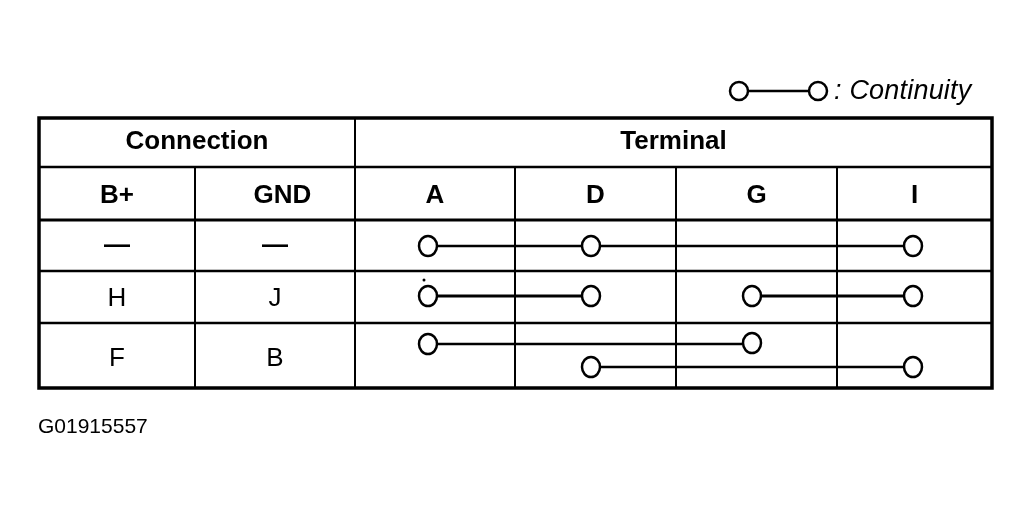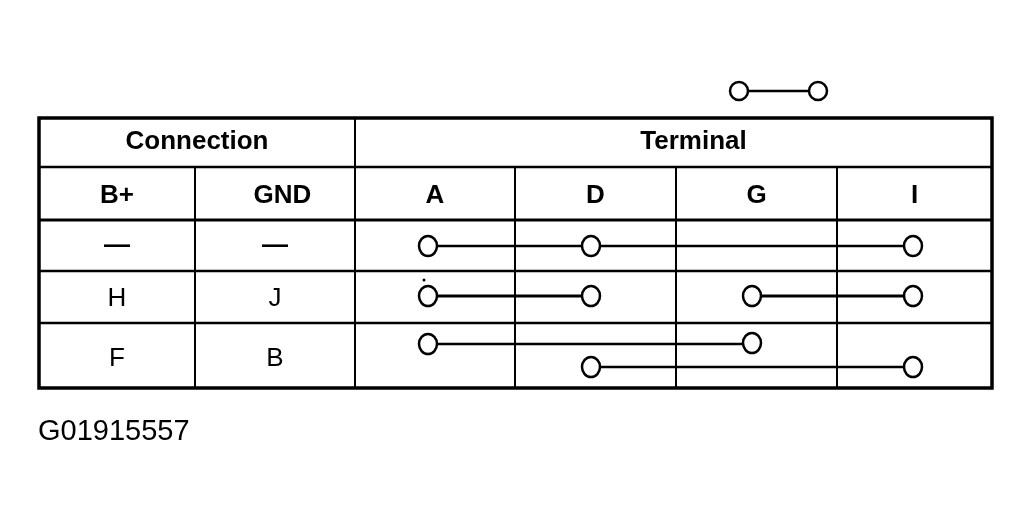--- a/index.html
+++ b/index.html
@@ -4,31 +4,32 @@
 <style>
   html, body { margin: 0; padding: 0; background: #ffffff; }
   body { width: 1033px; height: 510px; position: relative; overflow: hidden;
          font-family: "Liberation Sans", sans-serif; color: #000; }
   .legend { position: absolute; left: 728px; top: 74px; height: 32px; display: flex; align-items: center; }
   .legend svg { display: block; }
   .legend-text { font-size: 27px; font-style: italic; margin-left: 4px; letter-spacing: 0.2px; }
   .grid { position: absolute; left: 0; top: 0; }
   .cell-text { position: absolute; text-align: center; font-size: 26px; line-height: 1; }
   .bold { font-weight: bold; }
-  .code { position: absolute; left: 38px; top: 414px; font-size: 29px; }
+  .code { position: absolute; left: 38px; top: 414px; font-size: 21px; }
 </style>
 </head>
 <body>
 
 <div class="legend">
   <svg width="102" height="32">
     <circle cx="11" cy="17" r="9" fill="none" stroke="#000" stroke-width="2.5"></circle>
     <line x1="20" y1="17" x2="81" y2="17" stroke="#000" stroke-width="2.5"></line>
     <circle cx="90" cy="17" r="9" fill="none" stroke="#000" stroke-width="2.5"></circle>
   </svg>
+  <span class="legend-text">: Continuity</span>
 </div>
 
 <svg class="grid" width="1033" height="510">
 
   <rect x="39" y="118" width="953" height="270" fill="none" stroke="#000" stroke-width="3.5"></rect>
 
   <line x1="39" y1="167" x2="992" y2="167" stroke="#000" stroke-width="2.5"></line>
   <line x1="39" y1="220" x2="992" y2="220" stroke="#000" stroke-width="3"></line>
   <line x1="39" y1="271" x2="992" y2="271" stroke="#000" stroke-width="2.5"></line>
   <line x1="39" y1="323" x2="992" y2="323" stroke="#000" stroke-width="2.5"></line>
@@ -61,21 +62,21 @@
     <line x1="437" y1="344" x2="742" y2="344" stroke="#000" stroke-width="2.5"></line>
     <line x1="601" y1="367" x2="903" y2="367" stroke="#000" stroke-width="2.5"></line>
     <ellipse cx="428" cy="344" rx="9" ry="10" fill="#fff" stroke="#000" stroke-width="2.5"></ellipse>
     <ellipse cx="752" cy="343" rx="9" ry="10" fill="#fff" stroke="#000" stroke-width="2.5"></ellipse>
     <ellipse cx="591" cy="367" rx="9" ry="10" fill="#fff" stroke="#000" stroke-width="2.5"></ellipse>
     <ellipse cx="913" cy="367" rx="9" ry="10" fill="#fff" stroke="#000" stroke-width="2.5"></ellipse>
   </g>
 </svg>
 
 <div class="cell-text bold" style="left:39px; width:316px; top:127px;">Connection</div>
-<div class="cell-text bold" style="left:355px; width:637px; top:127px;padding-left:20px;">Terminal</div>
+<div class="cell-text bold" style="left:355px; width:637px; top:127px;">Terminal</div>
 
 <div class="cell-text bold" style="left:39px;  width:156px; top:181px;">B+</div>
 <div class="cell-text bold" style="left:195px; width:175px; top:181px;">GND</div>
 <div class="cell-text bold" style="left:355px; width:160px; top:181px;">A</div>
 <div class="cell-text bold" style="left:515px; width:161px; top:181px;">D</div>
 <div class="cell-text bold" style="left:676px; width:161px; top:181px;">G</div>
 <div class="cell-text bold" style="left:837px; width:155px; top:181px;">I</div>
 
 <div class="cell-text bold" style="left:39px;  width:156px; top:231px;">—</div>
 <div class="cell-text bold" style="left:195px; width:160px; top:231px;">—</div>

